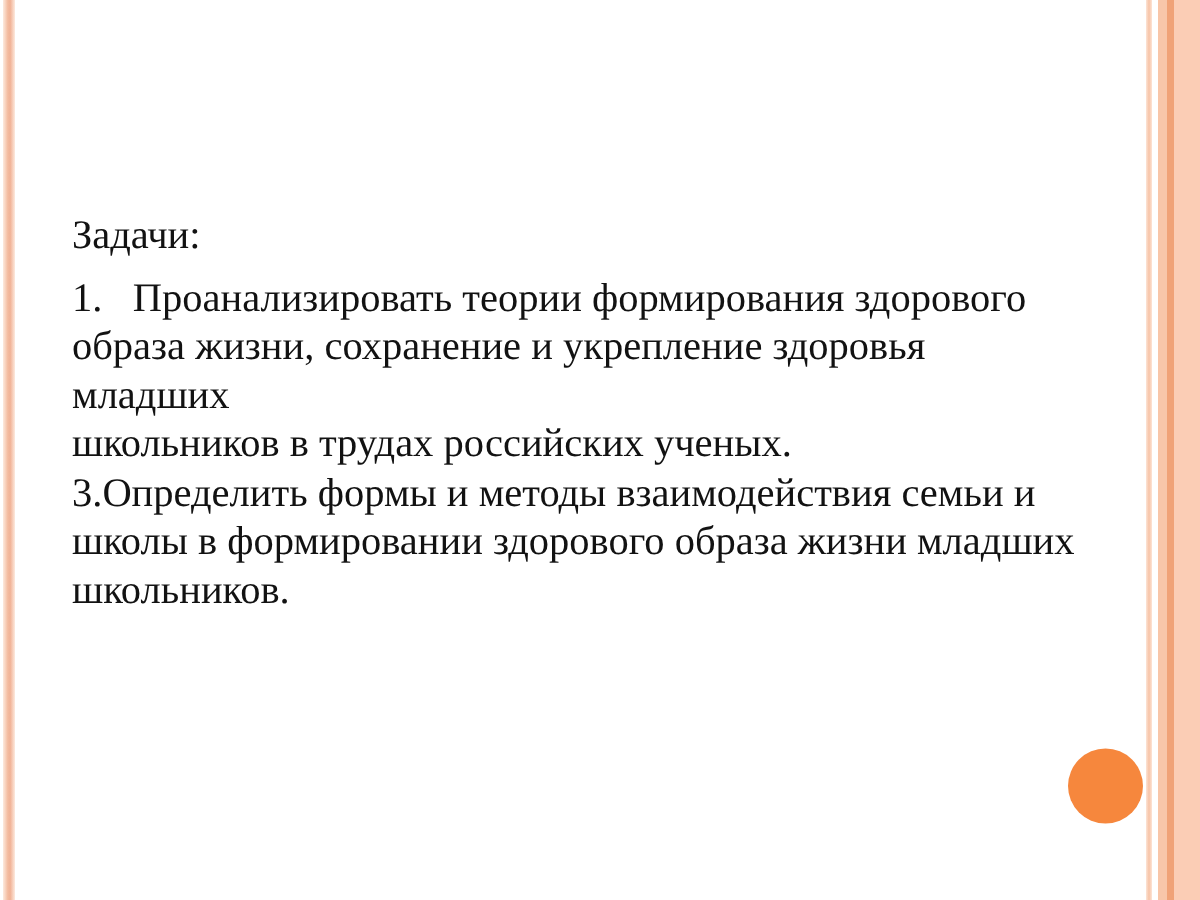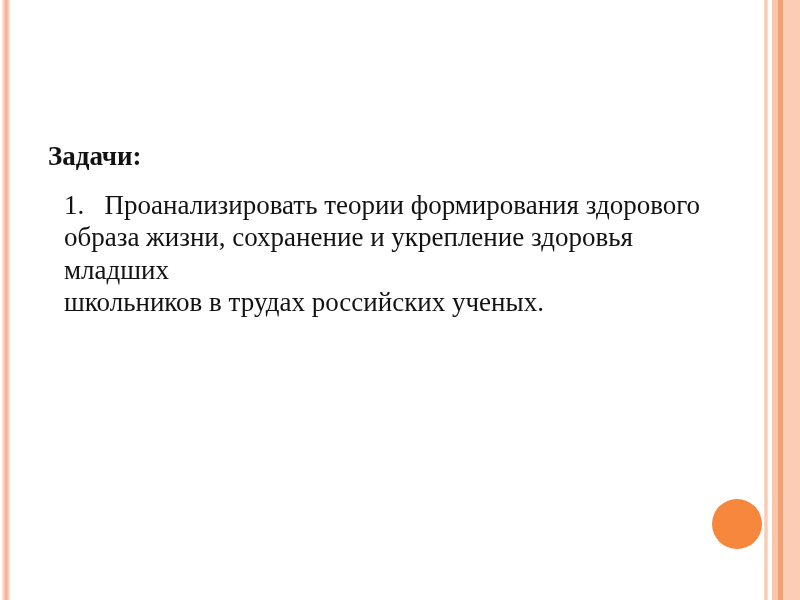--- a/index.html
+++ b/index.html
@@ -52,37 +52,39 @@
     line-height: 32.5px;
     font-weight: bold;
     margin: 0 0 6px 0;
     white-space: pre-wrap;
   }
   .text-block .subtitle {
     font-size: 27px;
     line-height: 32.5px;
     margin: 0 0 9px 0;
     white-space: pre-wrap;
-    font-weight: bold;
   }
   .text-block .para {
     font-size: 27px;
     line-height: 32.5px;
-    margin: 16px;
+    margin: 0;
     white-space: pre-wrap;
   }
 </style>
 </head>
 <body>
 
 <div class="slide">
   <div class="left-stripe"></div>
   <div class="right-thin-stripe"></div>
   <div class="right-band"></div>
   <div class="orange-circle"></div>
 
   <div class="text-block">
     <p class="subtitle">Задачи:</p>
     <p class="para">1.   Проанализировать теории формирования здорового
 образа жизни, сохранение и укрепление здоровья младших
 школьников в трудах российских ученых.</p>
+    <p class="para">3.Определить формы и методы взаимодействия семьи и
+школы в формировании здорового образа жизни младших
+школьников.</p>
   </div>
 </div>
 
 </body></html>

